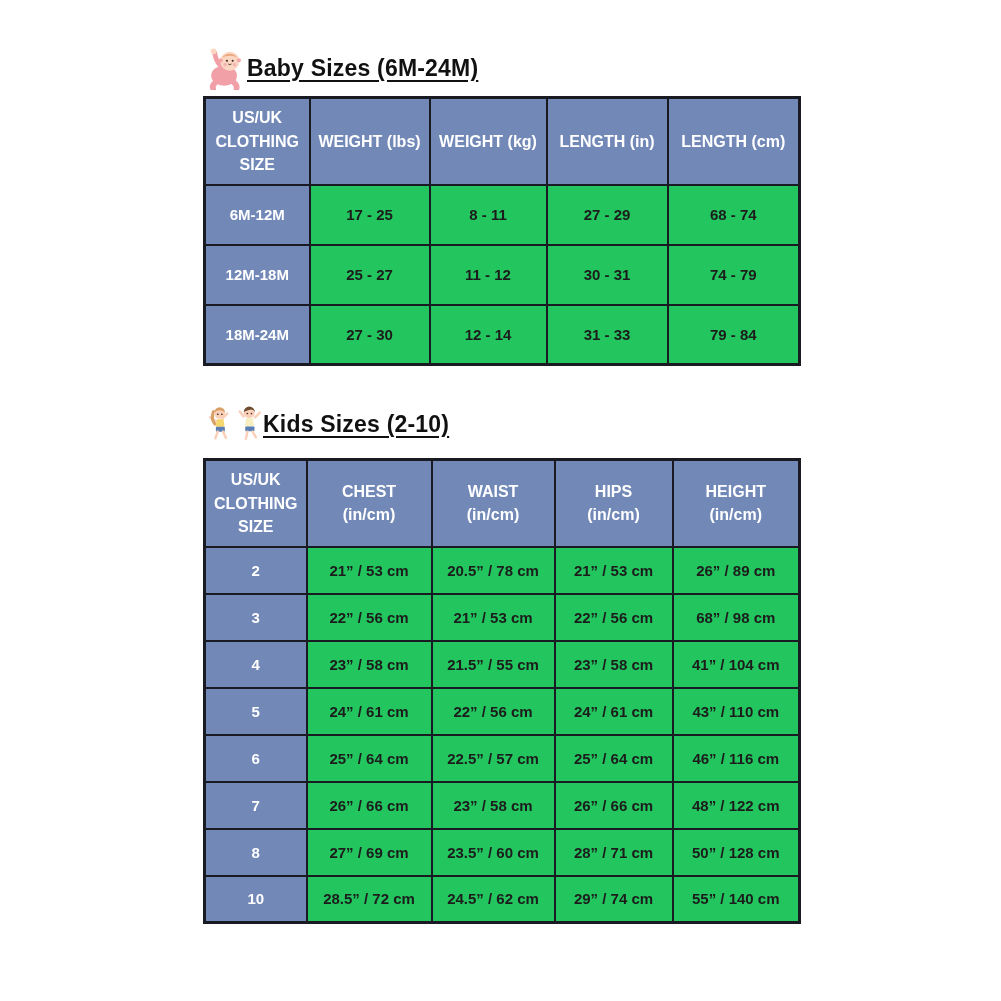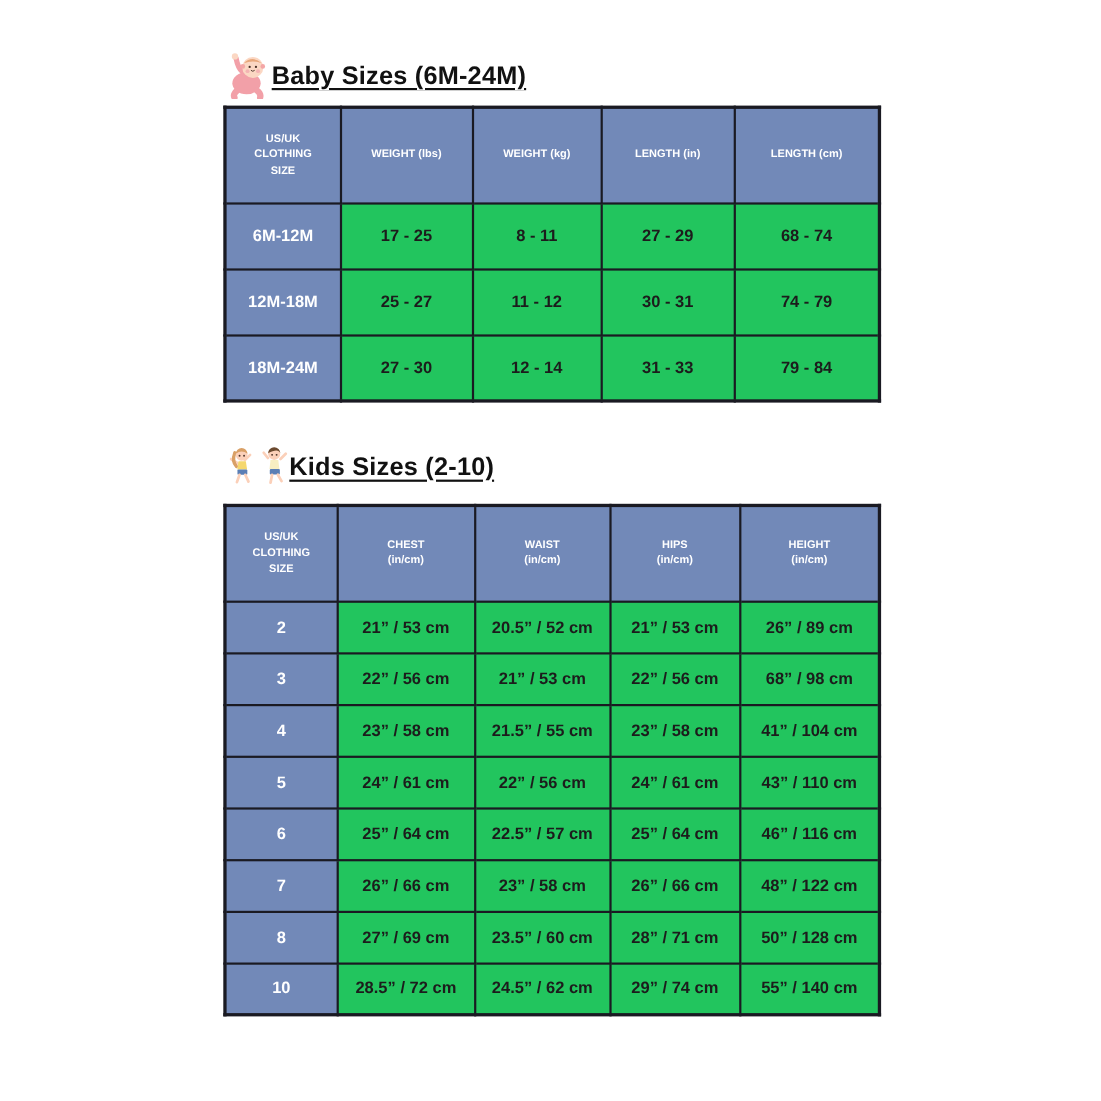--- a/index.html
+++ b/index.html
@@ -46,21 +46,21 @@
     border: 2px solid #1a1a22;
     text-align: center;
     vertical-align: middle;
     font-weight: bold;
     padding: 2px 4px;
     box-sizing: border-box;
   }
   table.sizes th {
     background: #7289b8;
     color: #ffffff;
-    font-size: 10px;
+    font-size: 16px;
     line-height: 1.45;
     white-space: pre-line;
     height: 87px;
   }
   table.sizes td {
     background: #22c55e;
     color: #1c1c1c;
     font-size: 15px;
   }
   table.baby td { height: 60px; }
@@ -204,21 +204,21 @@
         <th>HIPS
 (in/cm)</th>
         <th>HEIGHT
 (in/cm)</th>
       </tr>
     </thead>
     <tbody>
       <tr>
         <td class="label">2</td>
         <td>21” / 53 cm</td>
-        <td>20.5” / 52 cm</td>
+        <td>20.5” / 78 cm</td>
         <td>21” / 53 cm</td>
         <td>26” / 89 cm</td>
       </tr>
       <tr>
         <td class="label">3</td>
         <td>22” / 56 cm</td>
         <td>21” / 53 cm</td>
         <td>22” / 56 cm</td>
         <td>68” / 98 cm</td>
       </tr>

